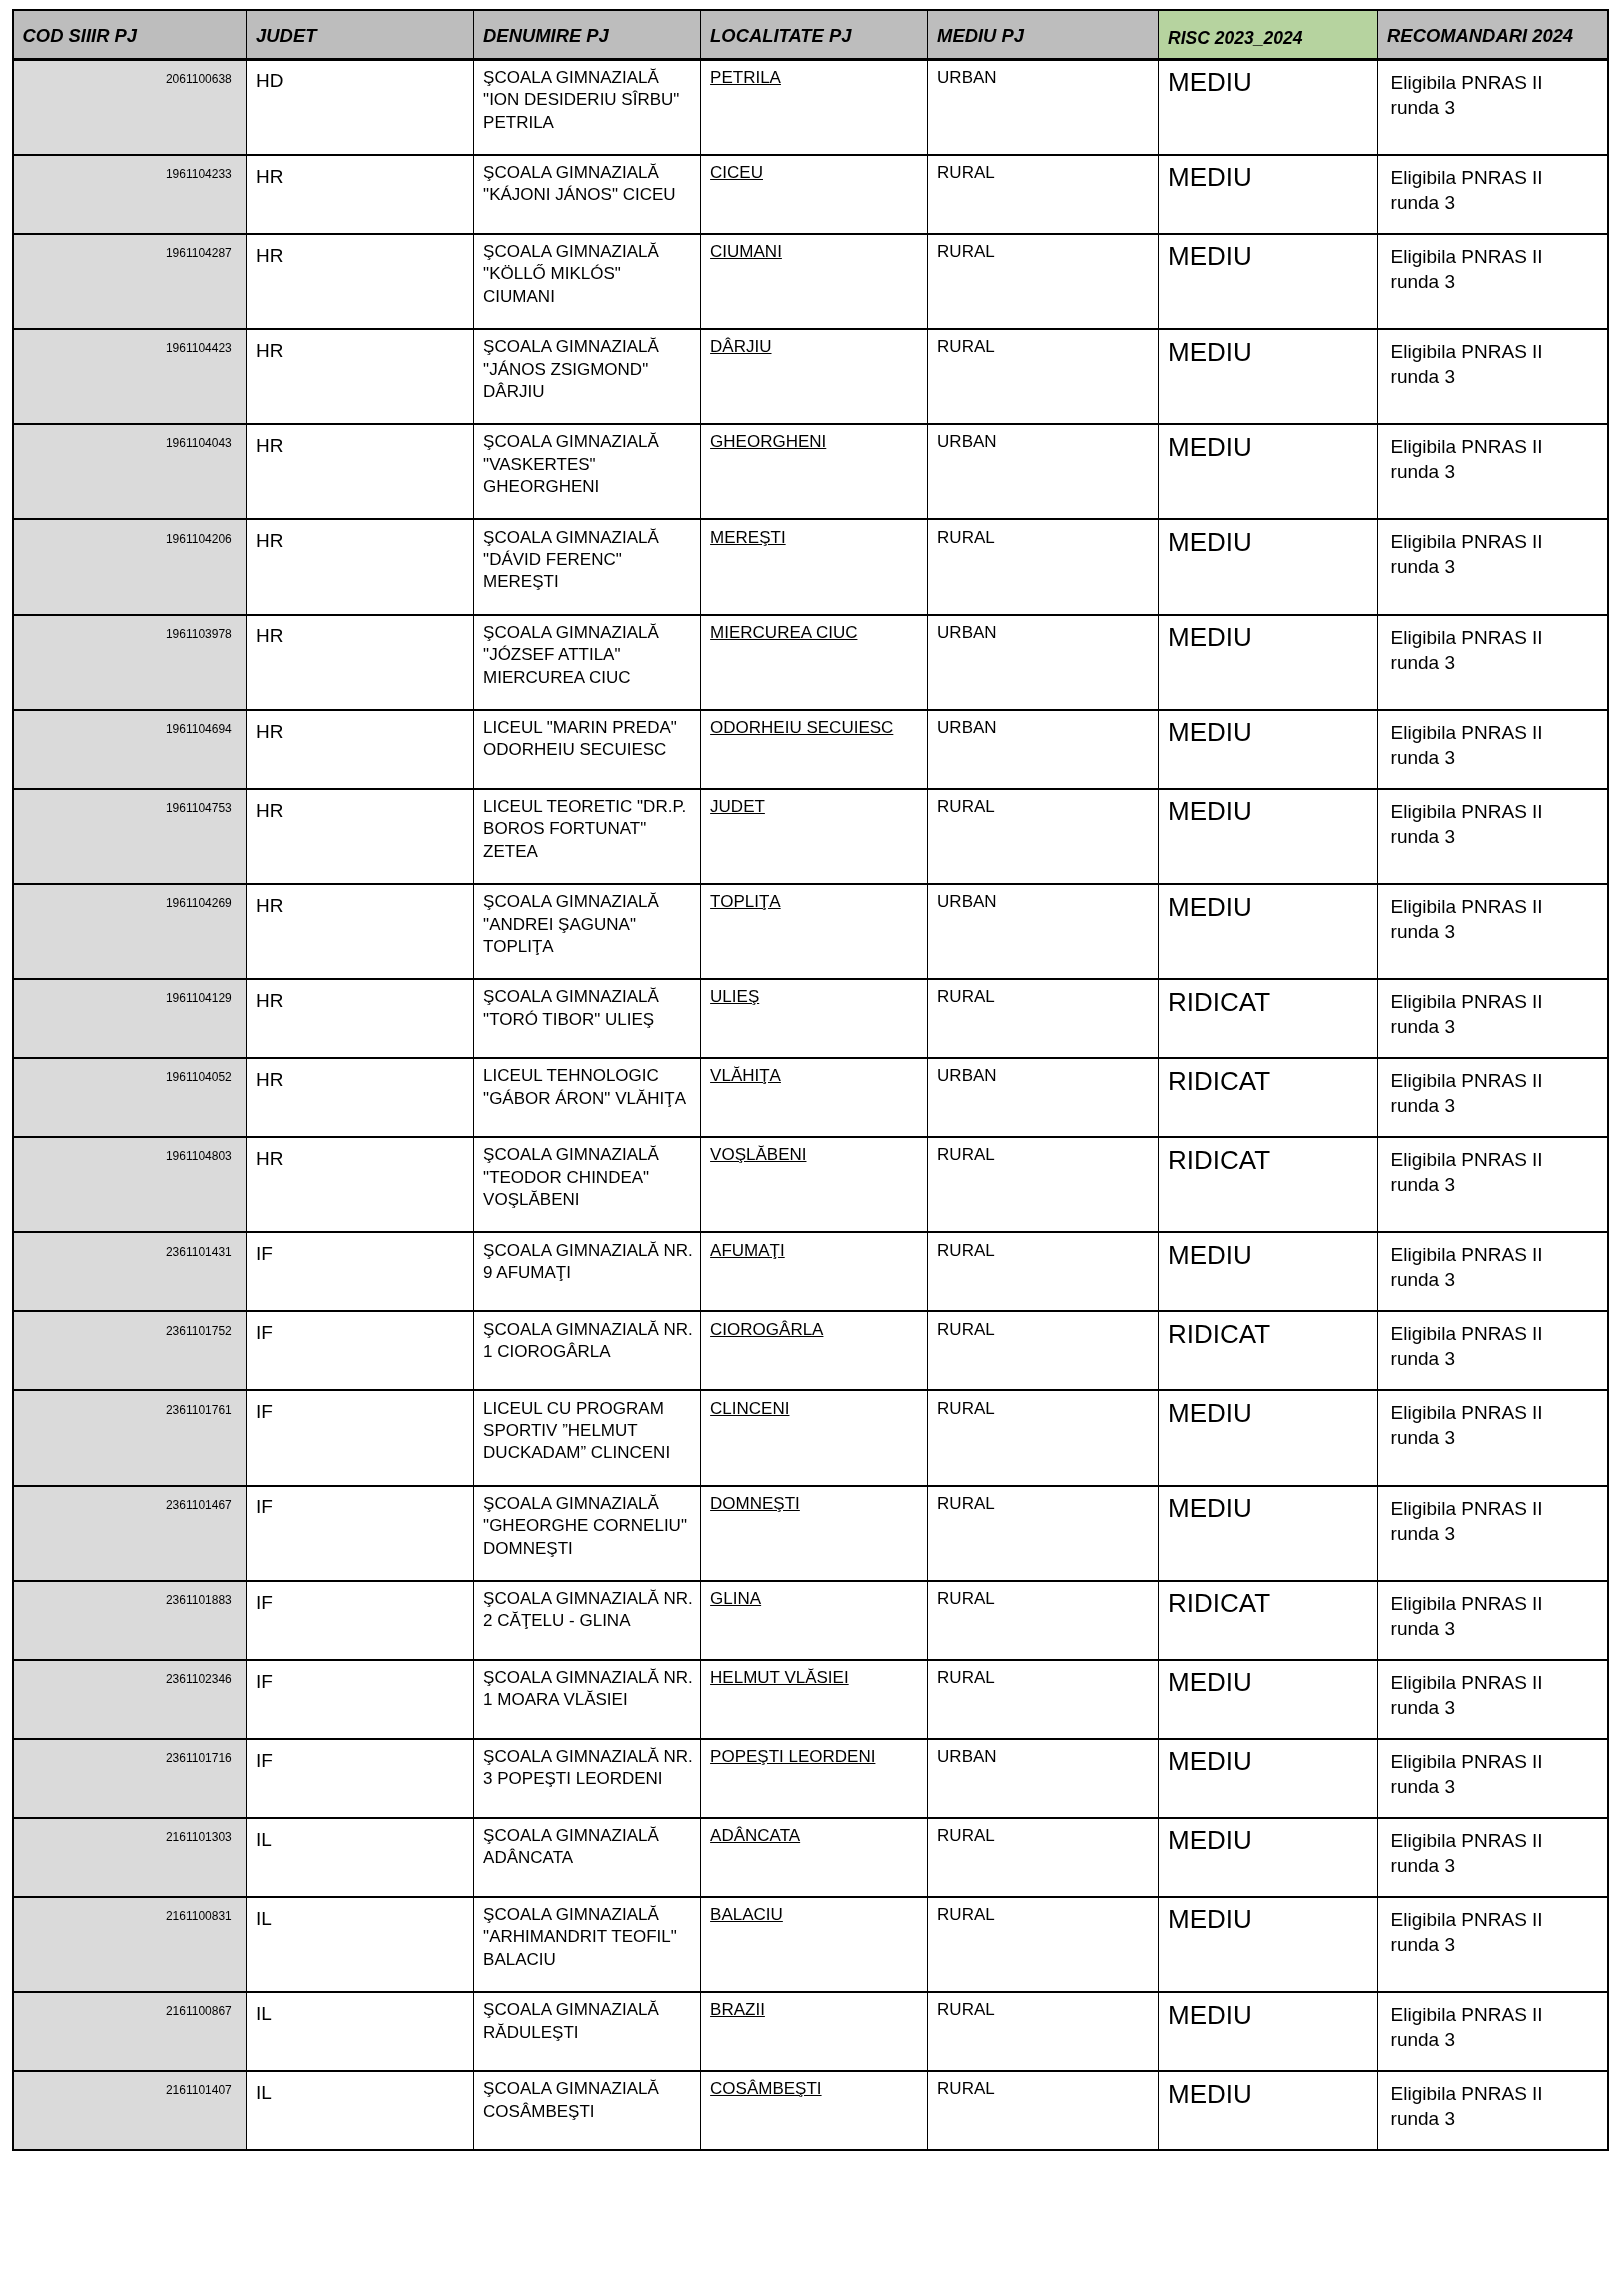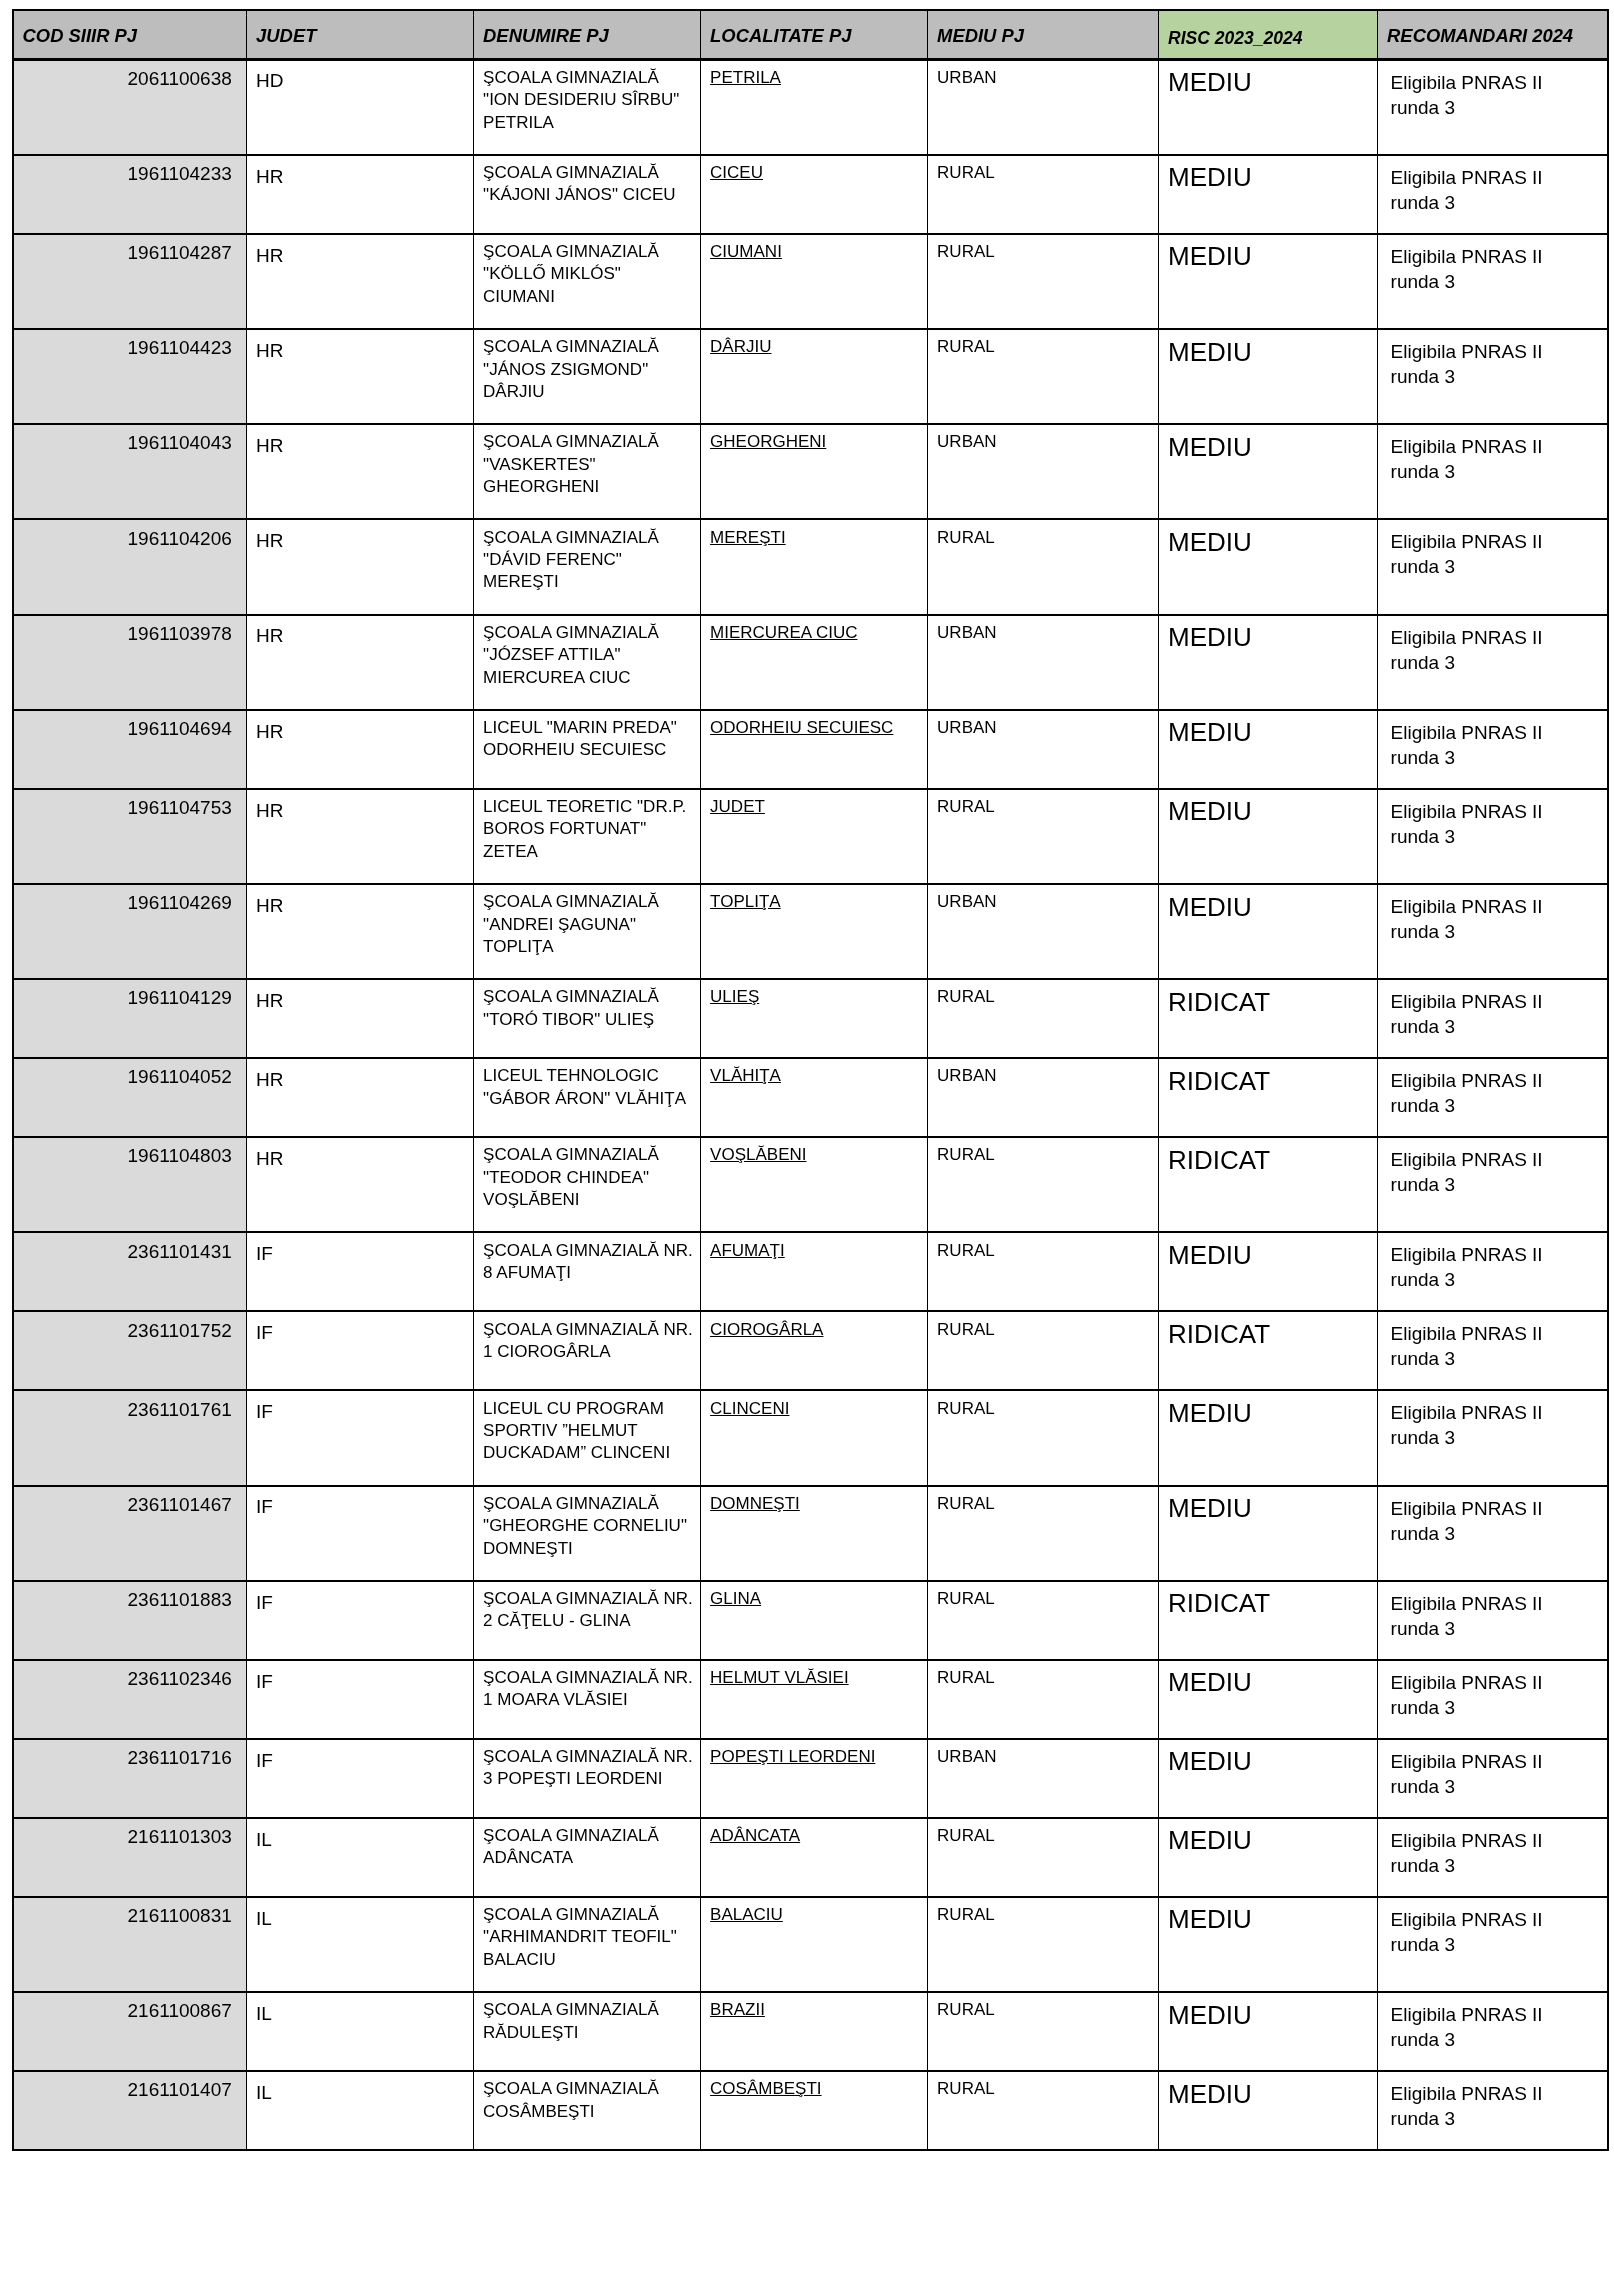--- a/index.html
+++ b/index.html
@@ -53,21 +53,21 @@
     padding-bottom:8px;
   }
   td{
     font-size:17px;
     line-height:22.4px;
     padding:6.3px 9px 19.7px 9px;
   }
   td.cod{
     background:var(--first-col-bg);
     text-align:right;
-    font-size:19px;
+    font-size:12px;
     padding-right:14.3px;
     padding-top:7.2px;
   }
   td.judet{font-size:19px;padding-top:9.9px;}
   td.denumire{padding-right:7.2px;}
   td.localitate{font-size:17px;text-decoration:underline;}
   td.mediu{font-size:17px;}
   td.risc{font-size:26px;padding-top:10.7px;}
   td.recomandari{font-size:19px;line-height:25px;padding:9px 18px 18px 12.5px;}
 </style>
@@ -210,21 +210,21 @@
     <td class="judet">HR</td>
     <td class="denumire">ŞCOALA GIMNAZIALĂ "TEODOR CHINDEA" VOŞLĂBENI</td>
     <td class="localitate">VOŞLĂBENI</td>
     <td class="mediu">RURAL</td>
     <td class="risc">RIDICAT</td>
     <td class="recomandari">Eligibila PNRAS II runda 3</td>
   </tr>
         <tr>
     <td class="cod">2361101431</td>
     <td class="judet">IF</td>
-    <td class="denumire">ŞCOALA GIMNAZIALĂ NR. 8 AFUMAŢI</td>
+    <td class="denumire">ŞCOALA GIMNAZIALĂ NR. 9 AFUMAŢI</td>
     <td class="localitate">AFUMAŢI</td>
     <td class="mediu">RURAL</td>
     <td class="risc">MEDIU</td>
     <td class="recomandari">Eligibila PNRAS II runda 3</td>
   </tr>
         <tr>
     <td class="cod">2361101752</td>
     <td class="judet">IF</td>
     <td class="denumire">ŞCOALA GIMNAZIALĂ NR. 1 CIOROGÂRLA</td>
     <td class="localitate">CIOROGÂRLA</td>

